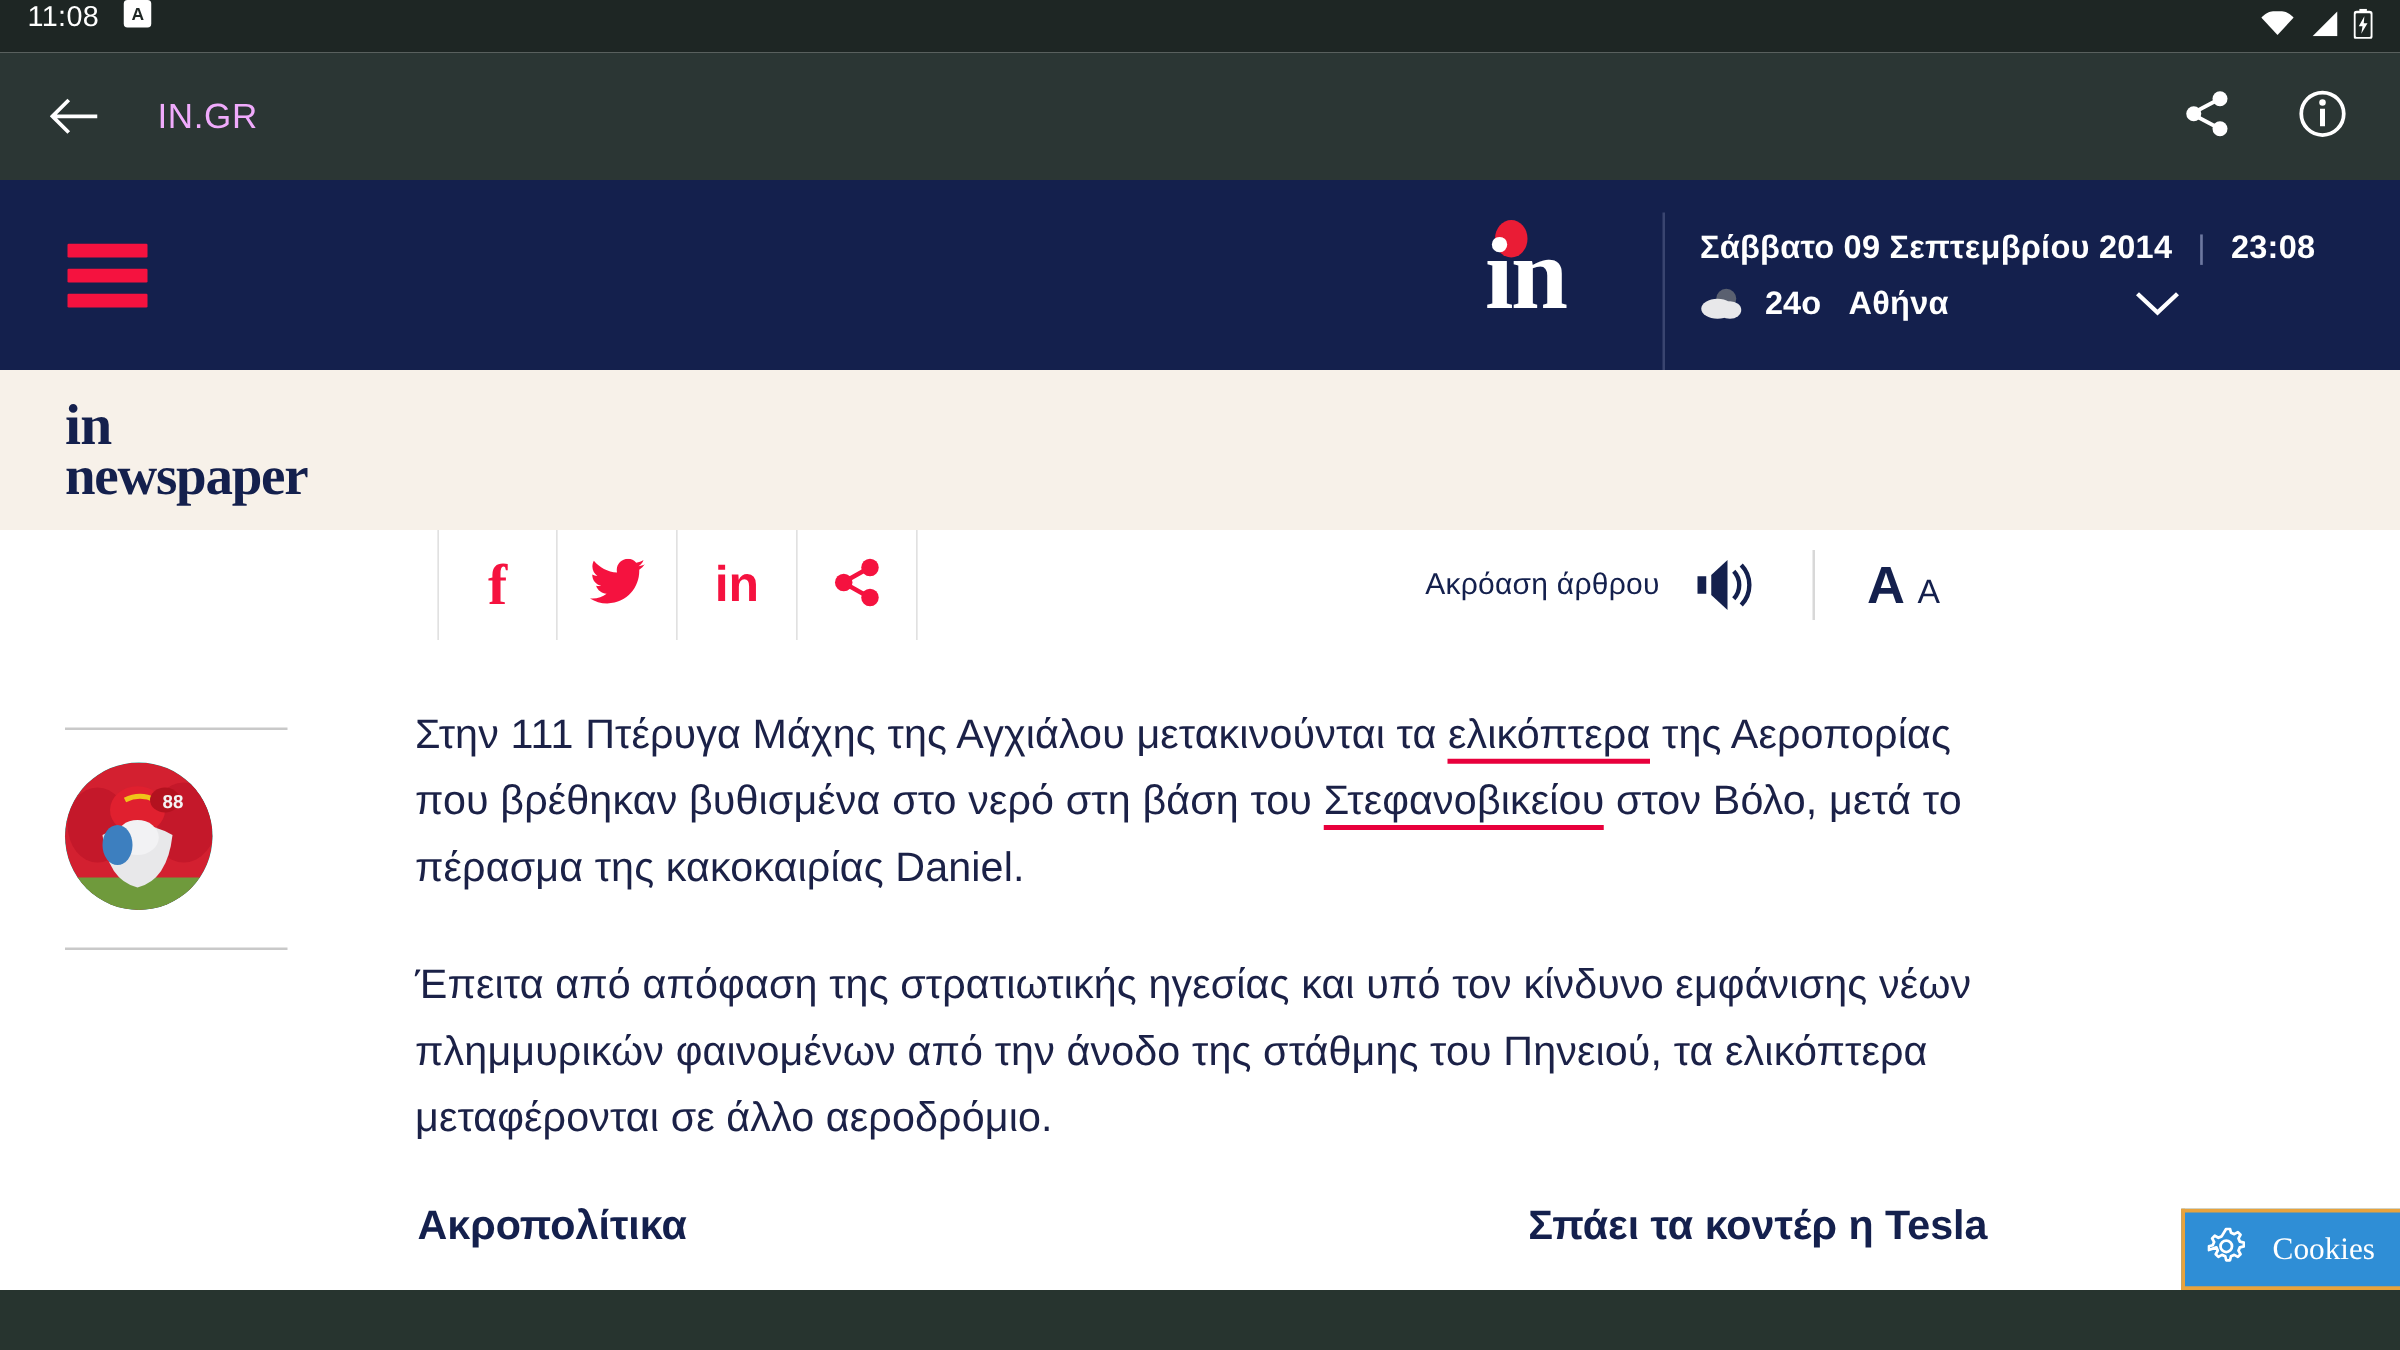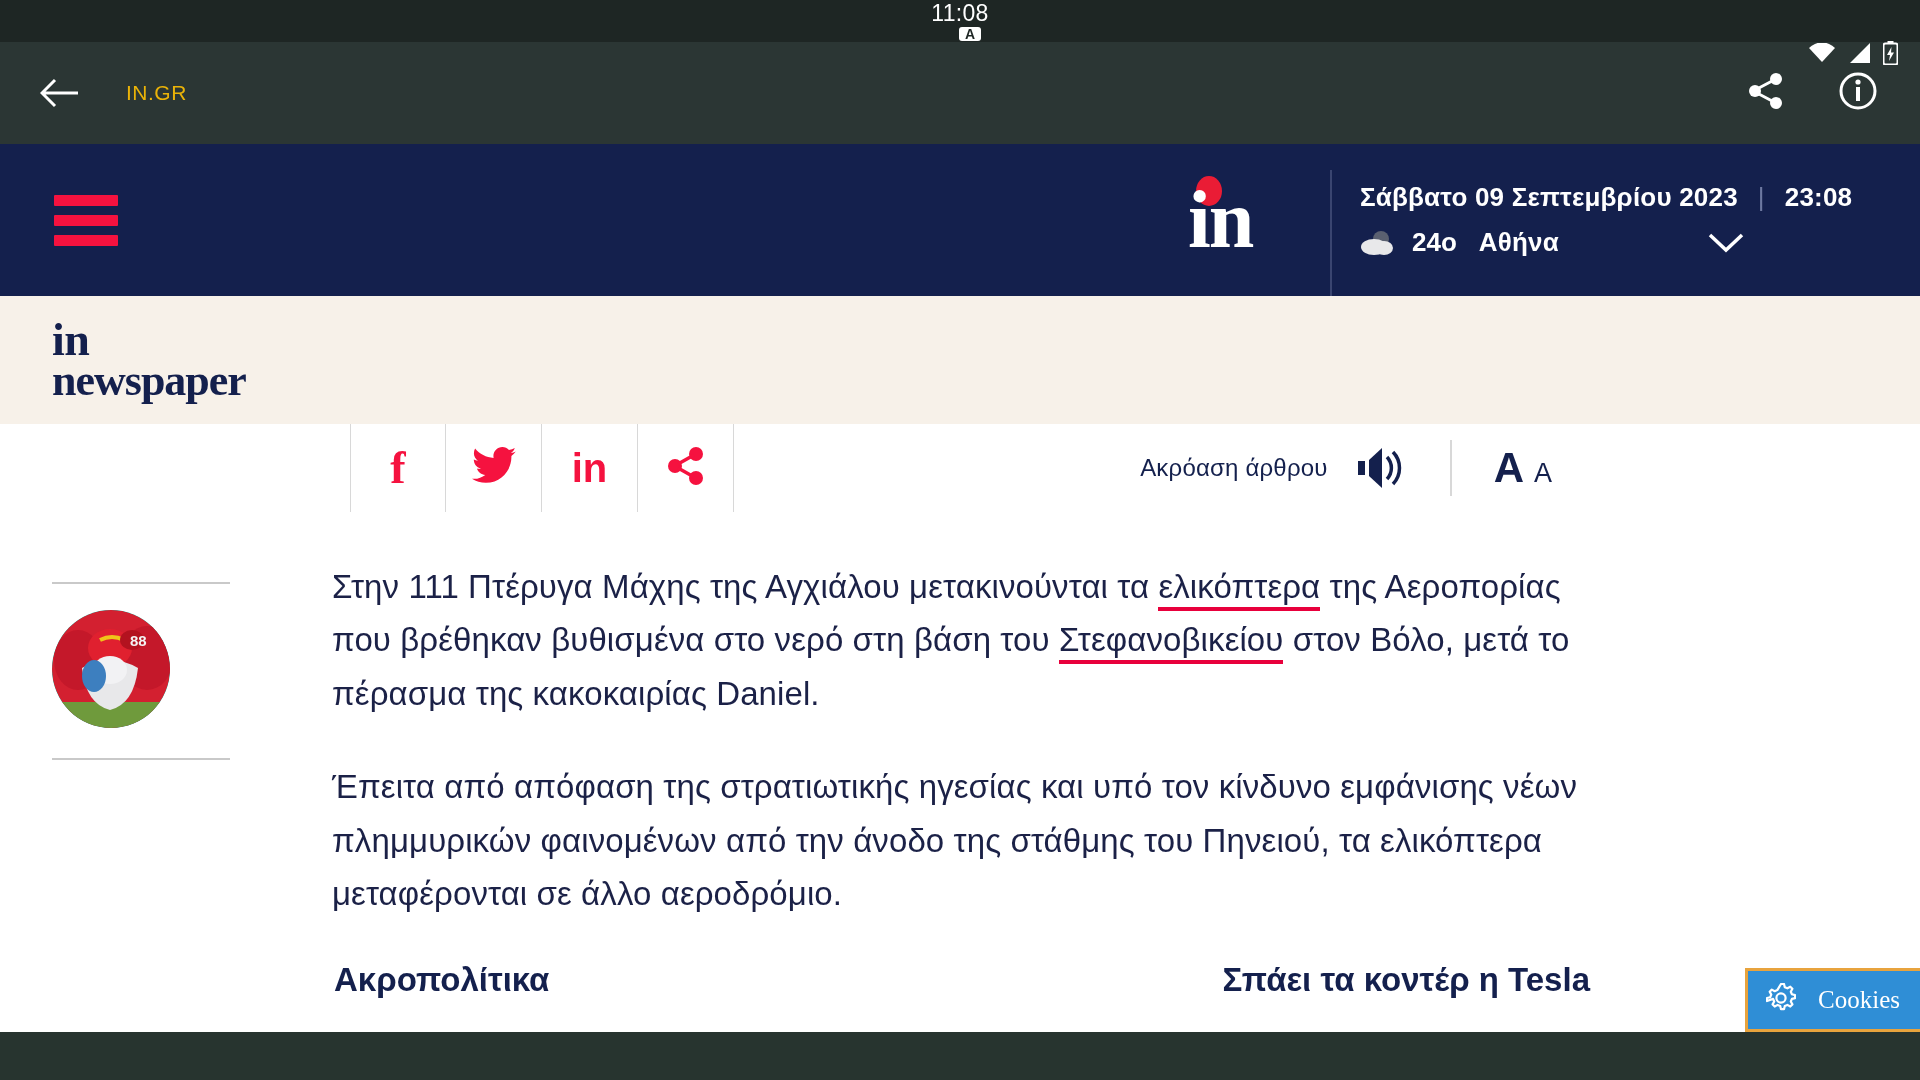--- a/index.html
+++ b/index.html
@@ -6,39 +6,38 @@
   html, body {
     width:1920px; height:1080px;
     overflow:hidden;
     font-family:"Liberation Sans", sans-serif;
     background:#ffffff;
   }
 
   
   .status-bar{
     height:42px; background:#1e2624; color:#ffffff;
-    display:flex; align-items:center; padding:0 22px;
+    display:flex; padding:0 22px;
     position:relative;
-    flex-direction:column;
   }
   .status-clock{ font-size:23px; font-weight:500; letter-spacing:.3px; }
   .status-badge{
     margin-left:20px; width:22px; height:22px; background:#ffffff; color:#1e2624;
     border-radius:3px; font-size:14px; font-weight:700;
     display:flex; align-items:center; justify-content:center; line-height:1;
   }
   .status-right{ margin-left:auto; display:flex; align-items:center; gap:13px; }
 
   
   .app-bar{
     height:102px; background:#2b3634; color:#ffffff;
     display:flex; align-items:center; padding:0 30px;
   }
   .app-bar .back{ width:58px; height:58px; display:flex; align-items:center; justify-content:center; }
-  .app-title{ font-size:21px; margin-left:38px; letter-spacing:.5px; color:#eab308; }
+  .app-title{ font-size:28px; margin-left:38px; letter-spacing:.5px; color:#f0abfc; }
   .app-actions{ margin-left:auto; display:flex; align-items:center; gap:54px; padding-right:12px; }
 
   
   .site-header{
     height:152px; background:#14204d; color:#ffffff;
     display:flex; align-items:center; position:relative;
   }
   .burger{ margin-left:54px; display:flex; flex-direction:column; gap:9px; cursor:pointer; }
   .burger span{ display:block; width:64px; height:11px; background:#f5123f; border-radius:1px; }
   .logo-in{
@@ -196,21 +195,21 @@
       <span></span>
         <span></span>
         <span></span>
     </div>
     <div class="logo-dot"></div>
     <div class="logo-in">in</div>
     <div class="header-divider"></div>
 
     <div class="header-info">
       <div class="header-date-row">
-        <span>Σάββατο 09 Σεπτεμβρίου 2023</span>
+        <span>Σάββατο 09 Σεπτεμβρίου 2014</span>
         <span class="header-sep">|</span>
         <span>23:08</span>
       </div>
       <div class="header-weather-row">
         <span class="cloud-icon">
           <svg width="34" height="26" viewBox="0 0 34 26">
             <circle cx="21" cy="9" r="8" fill="#5a6070"></circle>
             <ellipse cx="14" cy="17" rx="13" ry="8" fill="#e8e8ea"></ellipse>
             <ellipse cx="24" cy="18" rx="9" ry="7" fill="#e8e8ea"></ellipse>
           </svg>

